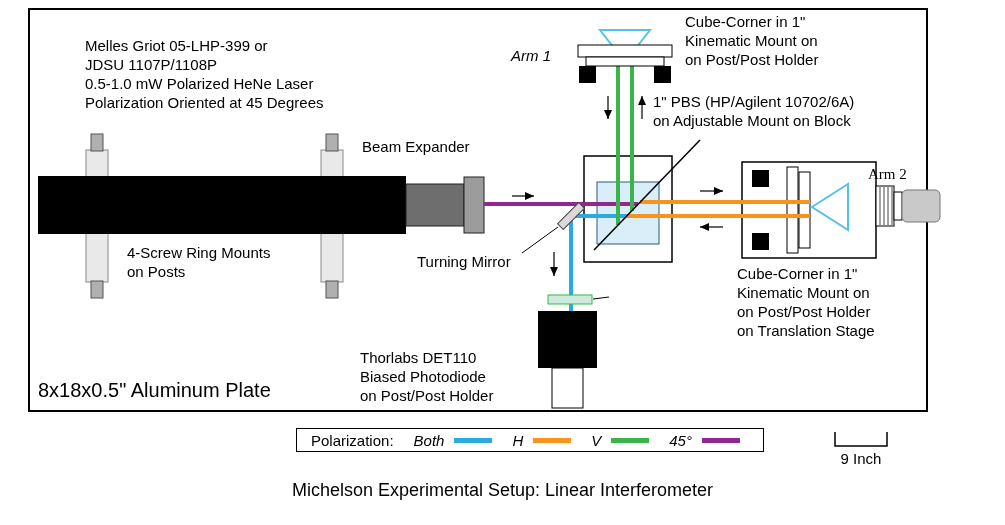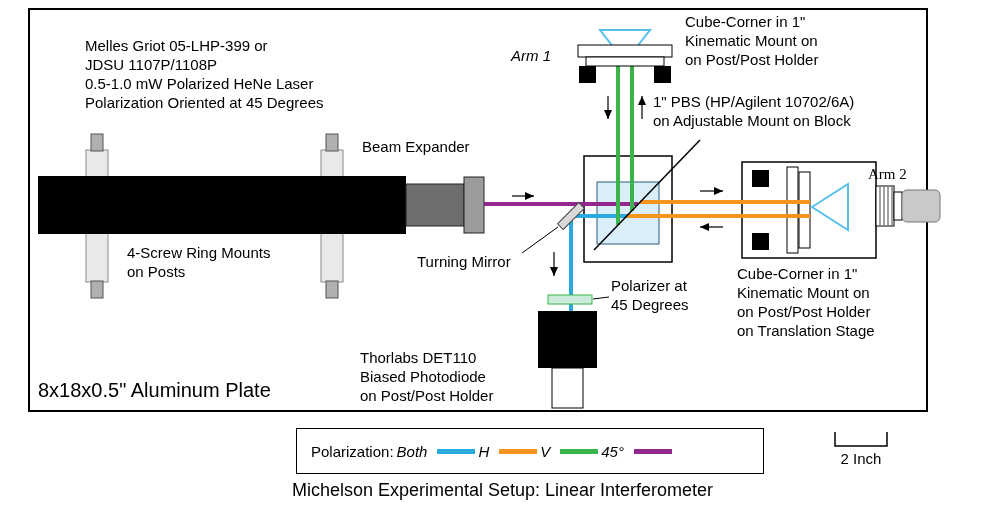--- a/index.html
+++ b/index.html
@@ -11,23 +11,23 @@
   .lbl {
     position:absolute; font-size:15px; line-height:19px;
     white-space:pre-line; color:#000;
   }
   .plate-caption { font-size:20px; line-height:24px; }
   .diagram-title {
     position:absolute; left:0; top:474px; width:100%;
     text-align:center; font-size:18px; line-height:32px;
   }
   .legend {
-    position:absolute; left:296px; top:428px; width:468px; height:46px;
+    position:absolute; left:296px; top:428px; width:468px; height:24px;
     border:1.5px solid #000; box-sizing:border-box;
-    display:flex; align-items:center; padding:0 14px; gap:3px;
+    display:flex; align-items:center; padding:0 14px; gap:20px;
     font-size:15px;
   }
   .lg-item { display:flex; align-items:center; gap:10px;font-style:italic; }
   .swatch { display:inline-block; width:38px; height:5px; }
   .scale-label {
     position:absolute; left:833px; top:450px; width:56px;
     text-align:center; font-size:15px;
   }
 </style>
 </head>
@@ -119,22 +119,20 @@
   <div class="lbl" style="left:127px; top:243px;">4-Screw Ring Mounts
 on Posts</div>
   <div class="lbl" style="left:511px; top:46px;font-style:italic;">Arm 1</div>
   <div class="lbl" style="left:685px; top:12px;">Cube-Corner in 1"
 Kinematic Mount on
 on Post/Post Holder</div>
   <div class="lbl" style="left:653px; top:92px;">1" PBS (HP/Agilent 10702/6A)
 on Adjustable Mount on Block</div>
   <div class="lbl" style="left:868px; top:165px;font-family:Liberation Serif, serif;">Arm 2</div>
   <div class="lbl" style="left:417px; top:252px;">Turning Mirror</div>
-  <div class="lbl" style="left:611px; top:276px;">Polarizer at
-45 Degrees</div>
   <div class="lbl" style="left:360px; top:316px;margin-top:32px;">Thorlabs DET110
 Biased Photodiode
 on Post/Post Holder</div>
   <div class="lbl" style="left:737px; top:264px;">Cube-Corner in 1"
 Kinematic Mount on
 on Post/Post Holder
 on Translation Stage</div>
   <div class="lbl plate-caption" style="left:38px; top:378px;">8x18x0.5" Aluminum Plate</div>
 
   <div class="legend">
@@ -150,17 +148,17 @@
     <span class="lg-item">
       <span>V</span>
       <span class="swatch" style="background: rgb(58, 181, 74);"></span>
     </span>
     <span class="lg-item">
       <span>45°</span>
       <span class="swatch" style="background: rgb(146, 39, 143);"></span>
     </span>
   </div>
 
-  <div class="scale-label">2 Inch</div>
+  <div class="scale-label">9 Inch</div>
 
   <div class="diagram-title">Michelson Experimental Setup: Linear Interferometer</div>
 
 </div>
 
 </body></html>

